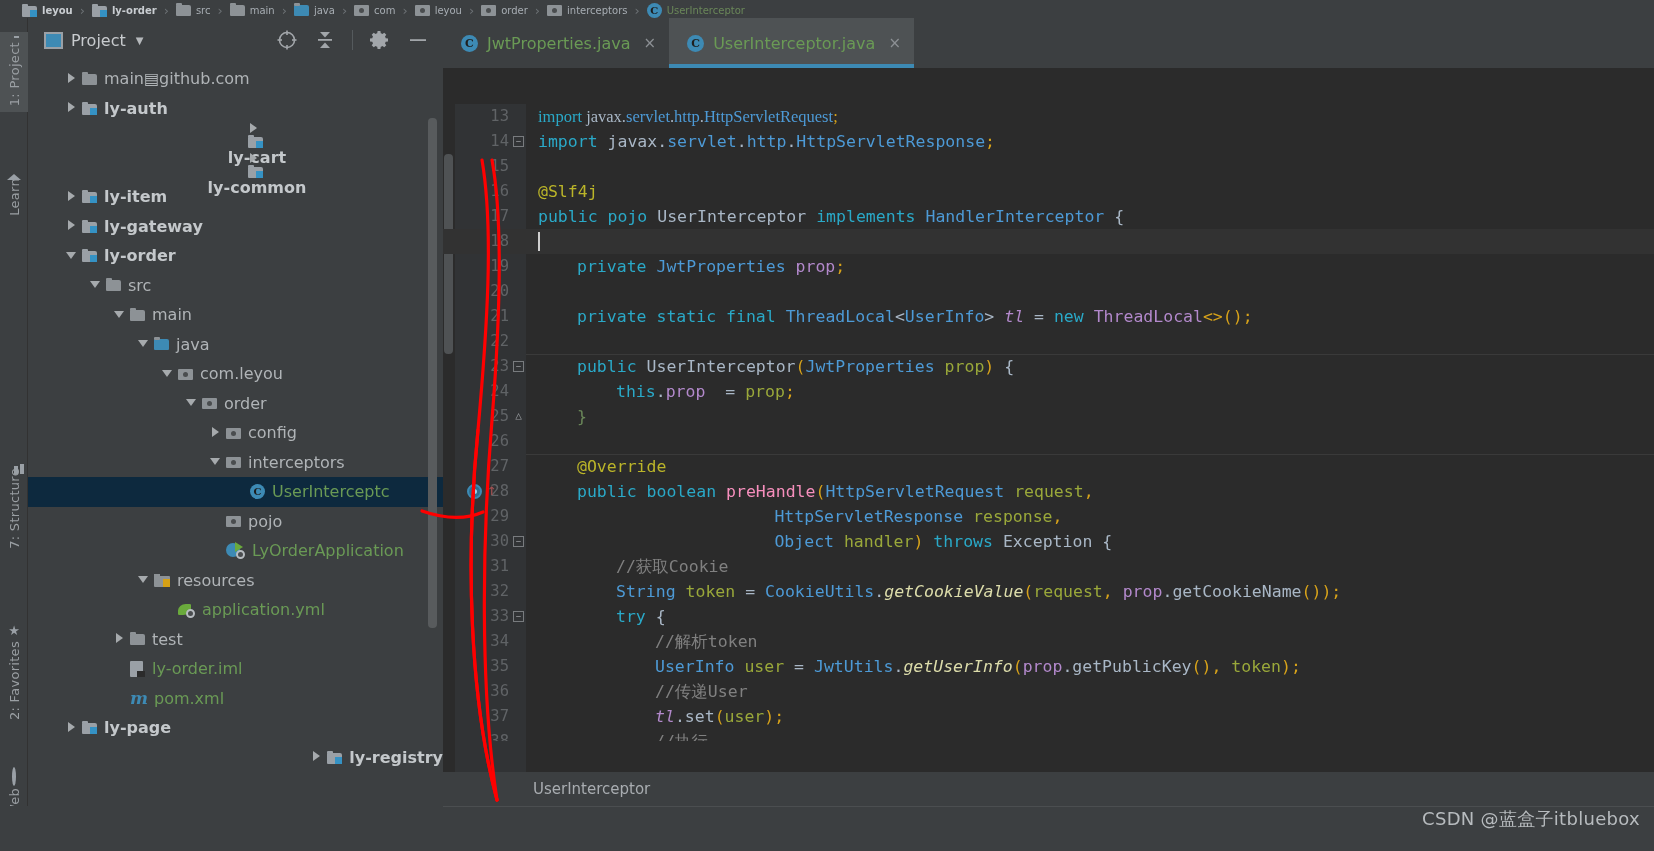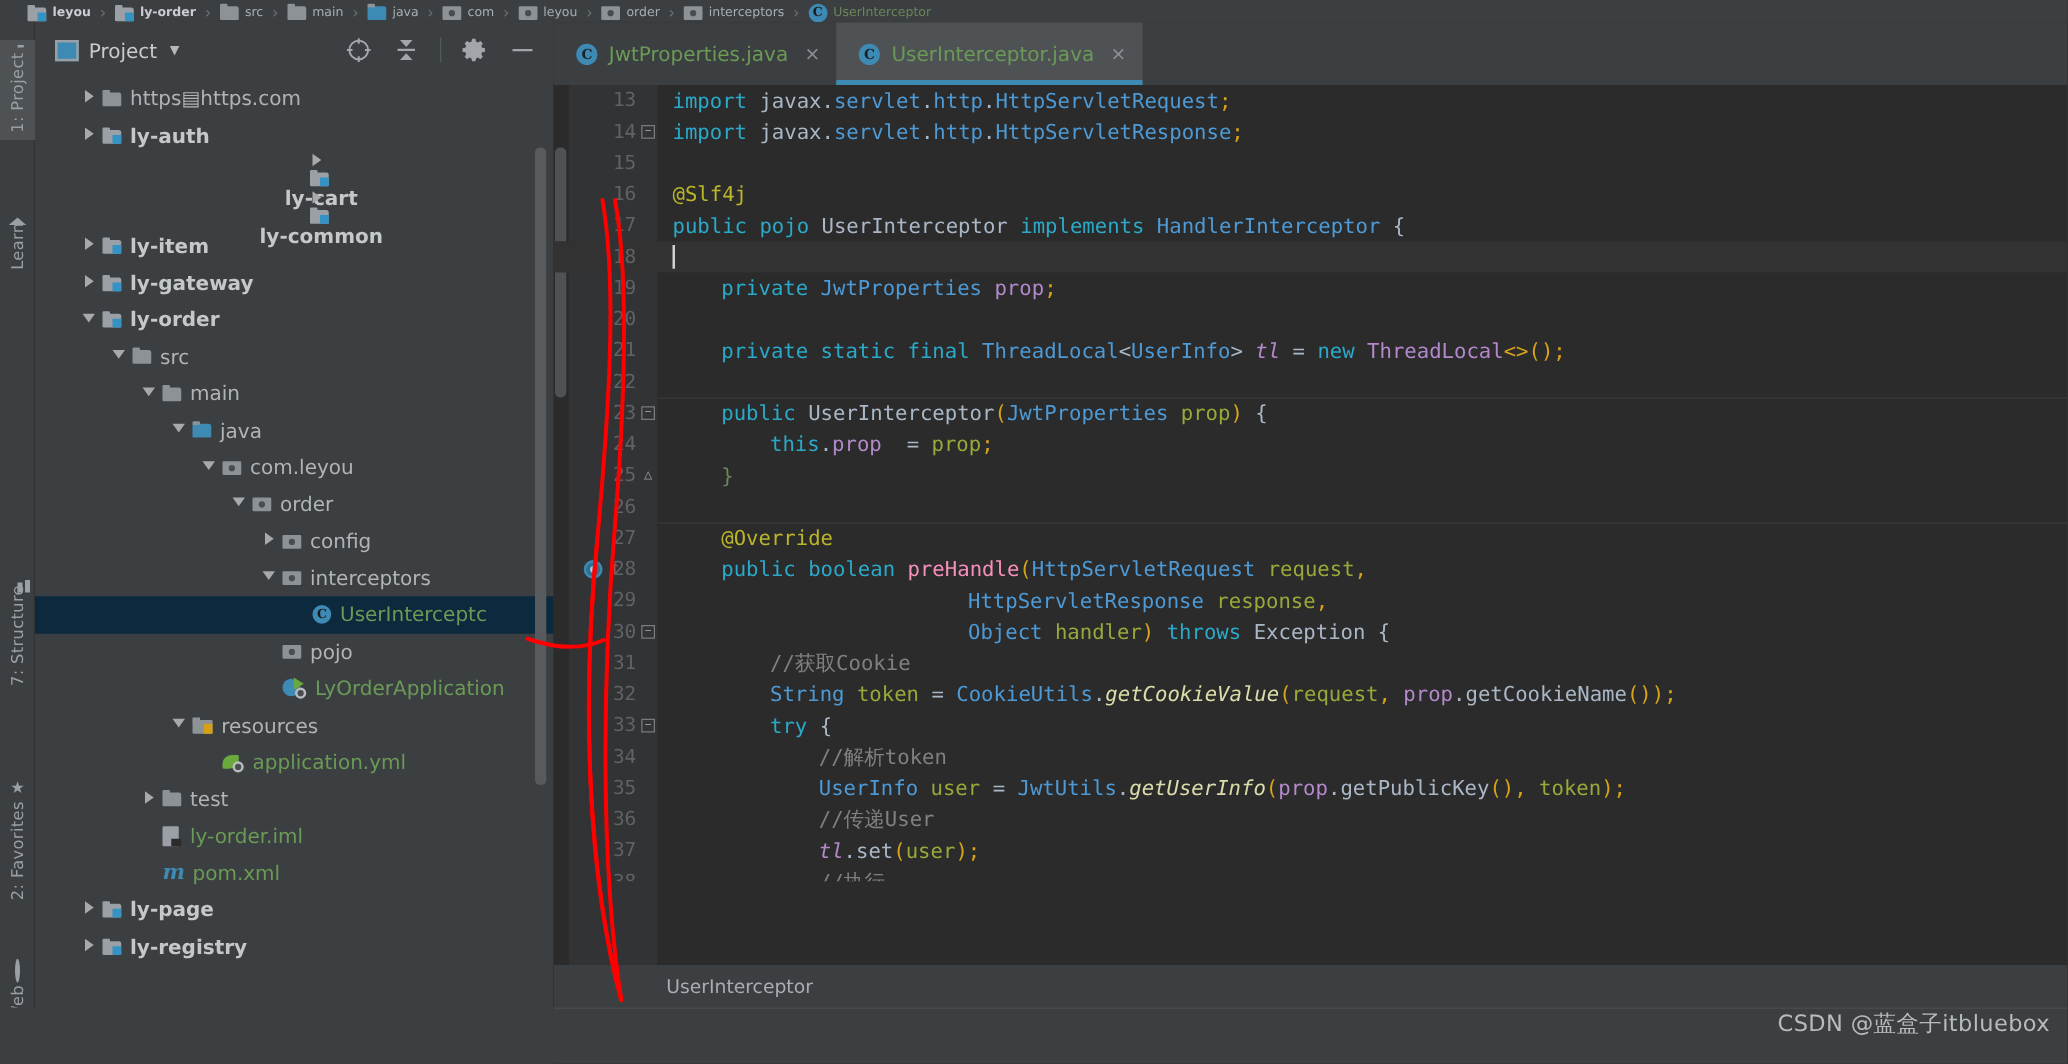--- a/index.html
+++ b/index.html
@@ -123,21 +123,21 @@
   }
   .tab.active { background:#4e5254; }
   .tab.active:after {
     content:""; position:absolute; left:0; right:0; bottom:0; height:4px; background:#3d8ab4;
   }
   .tab .x { color:#8c9094; font-size:15px; margin-left:4px; }
   .tab-class-icon { width:17px;height:17px;border-radius:50%;background:#3d8ab4;color:#1f1f1f;
     font-size:11px;font-weight:bold;display:flex;align-items:center;justify-content:center;
     font-family:"DejaVu Serif",serif; }
 
-  .codearea { position:relative; height:737px; background:#2b2b2b; overflow:hidden; }
+  .codearea { position:relative; height:737px; background:#2b2b2b; overflow:hidden;margin-top:36px; }
   .gutter {
     position:absolute; left:0; top:0; width:83px; height:737px; background:#313335;
   }
   .gutterbar { position:absolute; left:0; top:0; width:12px; height:737px; background:#2b2b2b; }
   .gutter-thumb { position:absolute; left:1px; top:50px; width:9px; height:200px; background:#4f5254; border-radius:4px;}
   .codelines { position:absolute; left:0; top:0; width:1211px; height:737px; }
   .cline {
     position:relative; height:25px; line-height:25px;
     font-family:"DejaVu Sans Mono","Liberation Mono",monospace; font-size:16.5px;
     white-space:pre; color:#a9b7c6;
@@ -336,21 +336,21 @@
         </span>
       </div>
     </div>
 
     <div class="tree" id="projtree">
         <div class="tree-row" style="padding-left: 36px;">
           <span class="tw"><i class="tri-r"></i></span>
           <span class="ic ticon ic-fold">
             <i class="f"></i>
           </span>
-          <span class="tlabel grey">https▤https.com</span>
+          <span class="tlabel grey">main▤github.com</span>
         </div>
         <div class="tree-row" style="padding-left: 36px;">
           <span class="tw"><i class="tri-r"></i></span>
           <span class="ic ticon ic-mod">
             <i class="f"></i>
             <i class="b"></i>
           </span>
           <span class="tlabel bold">ly-auth</span>
         </div>
         <div class="tree-row" style="padding-left: 36px; flex-direction: column;">
@@ -505,21 +505,21 @@
           <span class="tlabel green">pom.xml</span>
         </div>
         <div class="tree-row" style="padding-left: 36px;">
           <span class="tw"><i class="tri-r"></i></span>
           <span class="ic ticon ic-mod">
             <i class="f"></i>
             <i class="b"></i>
           </span>
           <span class="tlabel bold">ly-page</span>
         </div>
-        <div class="tree-row" style="padding-left: 36px;">
+        <div class="tree-row" style="padding-left: 36px; justify-content: flex-end;">
           <span class="tw"><i class="tri-r"></i></span>
           <span class="ic ticon ic-mod">
             <i class="f"></i>
             <i class="b"></i>
           </span>
           <span class="tlabel bold">ly-registry</span>
         </div>
       </div>
     <div class="proj-scroll"></div>
   </div>
@@ -536,21 +536,21 @@
           <span>UserInterceptor.java</span>
           <span class="x">×</span>
         </div>
       </div>
     <div class="codearea">
       <div class="gutter"></div>
       <div class="gutterbar">
         <div class="gutter-thumb"></div>
       </div>
       <div class="codelines" id="codelines">
-          <div class="cline"><span class="lnum">13</span><span class="ctext" style="left: 95px;"><span class="k">import </span><span class="wh">javax</span><span class="wh">.</span><span class="cl">servlet</span><span class="wh">.</span><span class="cl">http</span><span class="wh">.</span><span class="cl">HttpServletRequest</span><span class="op">;</span></span></div>
+          <div class="cline"><span class="lnum">13</span><span class="ctext" style="left: 95px; font-family: Liberation Serif, serif;"><span class="k">import </span><span class="wh">javax</span><span class="wh">.</span><span class="cl">servlet</span><span class="wh">.</span><span class="cl">http</span><span class="wh">.</span><span class="cl">HttpServletRequest</span><span class="op">;</span></span></div>
           <div class="cline"><span class="lnum">14</span><span class="foldmark">−</span><span class="ctext" style="left: 95px;"><span class="k">import </span><span class="wh">javax</span><span class="wh">.</span><span class="cl">servlet</span><span class="wh">.</span><span class="cl">http</span><span class="wh">.</span><span class="cl">HttpServletResponse</span><span class="op">;</span></span></div>
           <div class="cline"><span class="lnum">15</span><span class="ctext" style="left: 95px;"></span></div>
           <div class="cline"><span class="lnum">16</span><span class="ctext" style="left: 95px;"><span class="an">@Slf4j</span></span></div>
           <div class="cline"><span class="lnum">17</span><span class="ctext" style="left: 95px;"><span class="k">public </span><span class="k">pojo </span><span class="ty">UserInterceptor</span><span class="wh"> </span><span class="k">implements </span><span class="cl">HandlerInterceptor</span><span class="wh"> {</span></span></div>
           <div class="cline cur"><span class="lnum">18</span><span class="ctext" style="left: 95px;"><span class="caret"></span></span></div>
           <div class="cline"><span class="lnum">19</span><span class="ctext" style="left: 134px;"><span class="k">private </span><span class="cl">JwtProperties</span><span class="wh"> </span><span class="fl">prop</span><span class="op">;</span></span></div>
           <div class="cline"><span class="lnum">20</span><span class="ctext" style="left: 95px;"></span></div>
           <div class="cline"><span class="lnum">21</span><span class="ctext" style="left: 134px;"><span class="k">private </span><span class="k">static </span><span class="k">final </span><span class="cl">ThreadLocal</span><span class="wh">&lt;</span><span class="cl">UserInfo</span><span class="wh">&gt; </span><span class="it">tl</span><span class="wh"> = </span><span class="k">new </span><span class="fl">ThreadLocal</span><span class="op">&lt;&gt;()</span><span class="op">;</span></span></div>
           <div class="cline"><span class="lnum">22</span><span class="ctext" style="left: 95px;"></span></div>
           <div class="cline"><div class="sepline" style="top: 0px;"></div><span class="lnum">23</span><span class="foldmark">−</span><span class="ctext" style="left: 134px;"><span class="k">public </span><span class="ty">UserInterceptor</span><span class="op">(</span><span class="cl">JwtProperties</span><span class="wh"> </span><span class="pm">prop</span><span class="op">)</span><span class="wh"> {</span></span></div>

